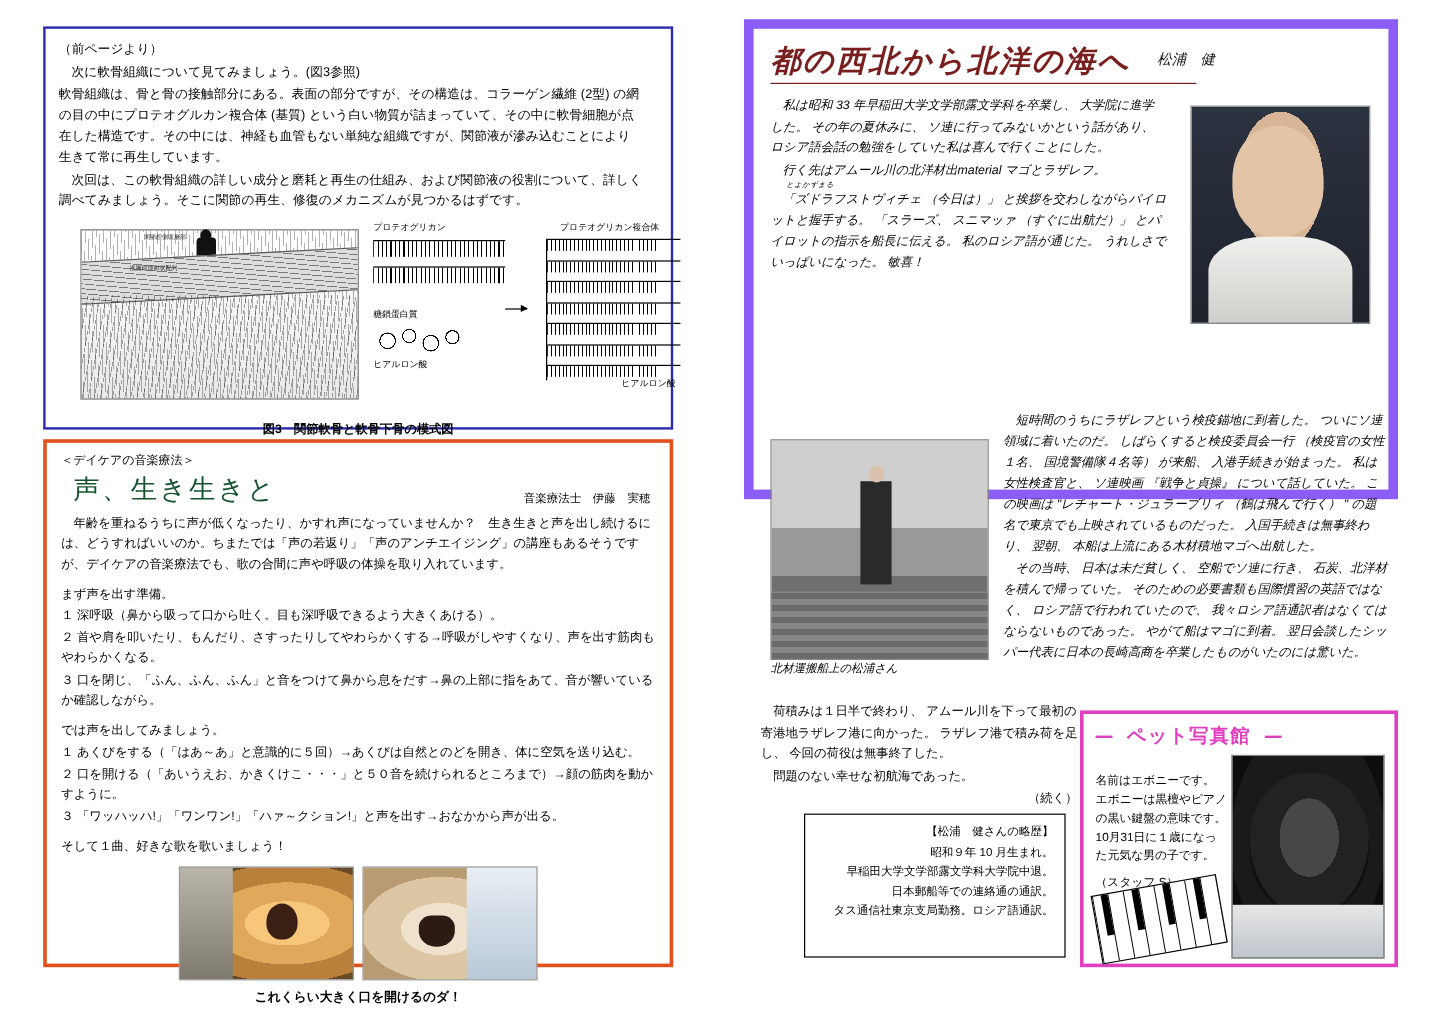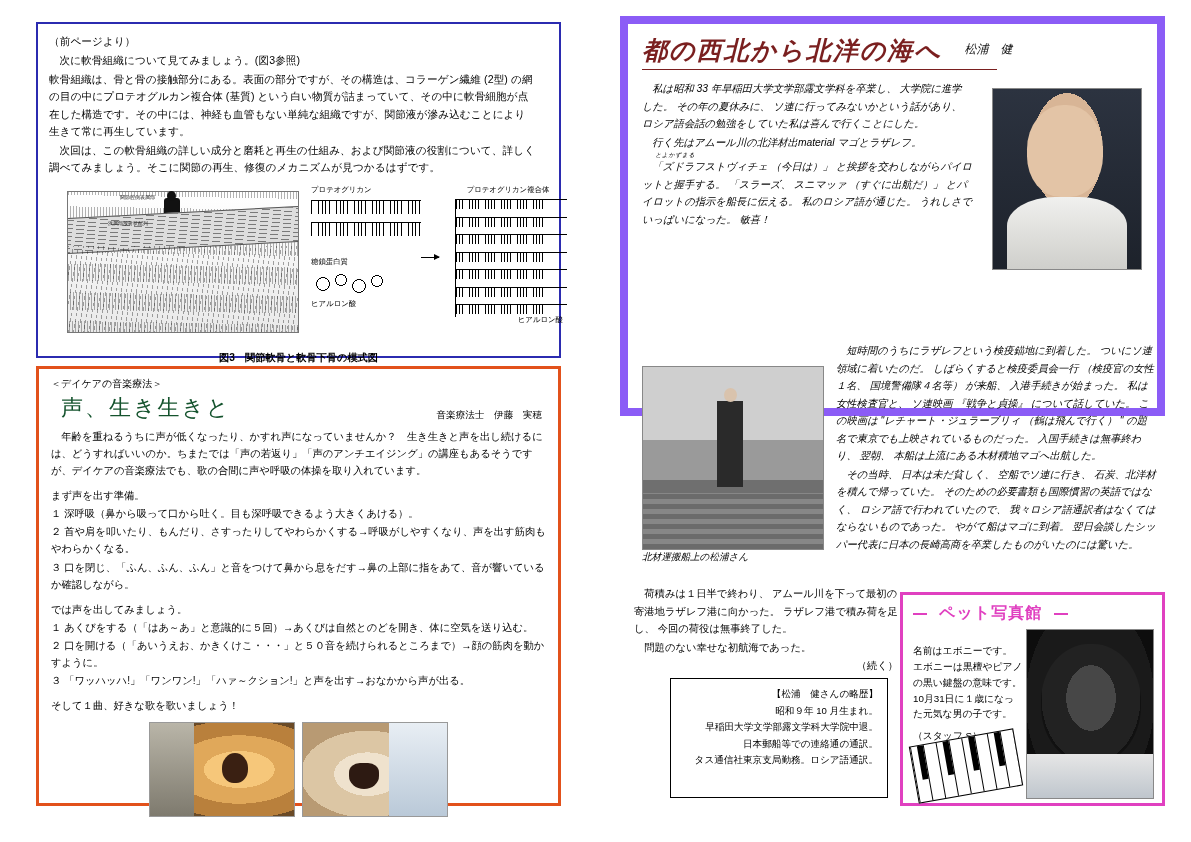--- a/index.html
+++ b/index.html
@@ -578,20 +578,21 @@
       <p>２ 口を開ける（「あいうえお、かきくけこ・・・」と５０音を続けられるところまで）→顔の筋肉を動かすように。</p>
       <p>３ 「ワッハッハ!」「ワンワン!」「ハァ～クション!」と声を出す→おなかから声が出る。</p>
       <div class="gap"></div>
       <p>そして１曲、好きな歌を歌いましょう！</p>
     </div>
 
     <div class="photos">
       <div class="photo photo-cat"></div>
       <div class="photo photo-dog"></div>
     </div>
+    <div class="photo-caption">これくらい大きく口を開けるのダ！</div>
   </div>
 
   <div class="panel" id="voyage-panel">
     <div>
       <span class="voyage-title">都の西北から北洋の海へ</span>
       <span class="voyage-author">松浦　健</span>
       <div class="voyage-rule"></div>
     </div>
 
     <div class="voyage-body col-left">

